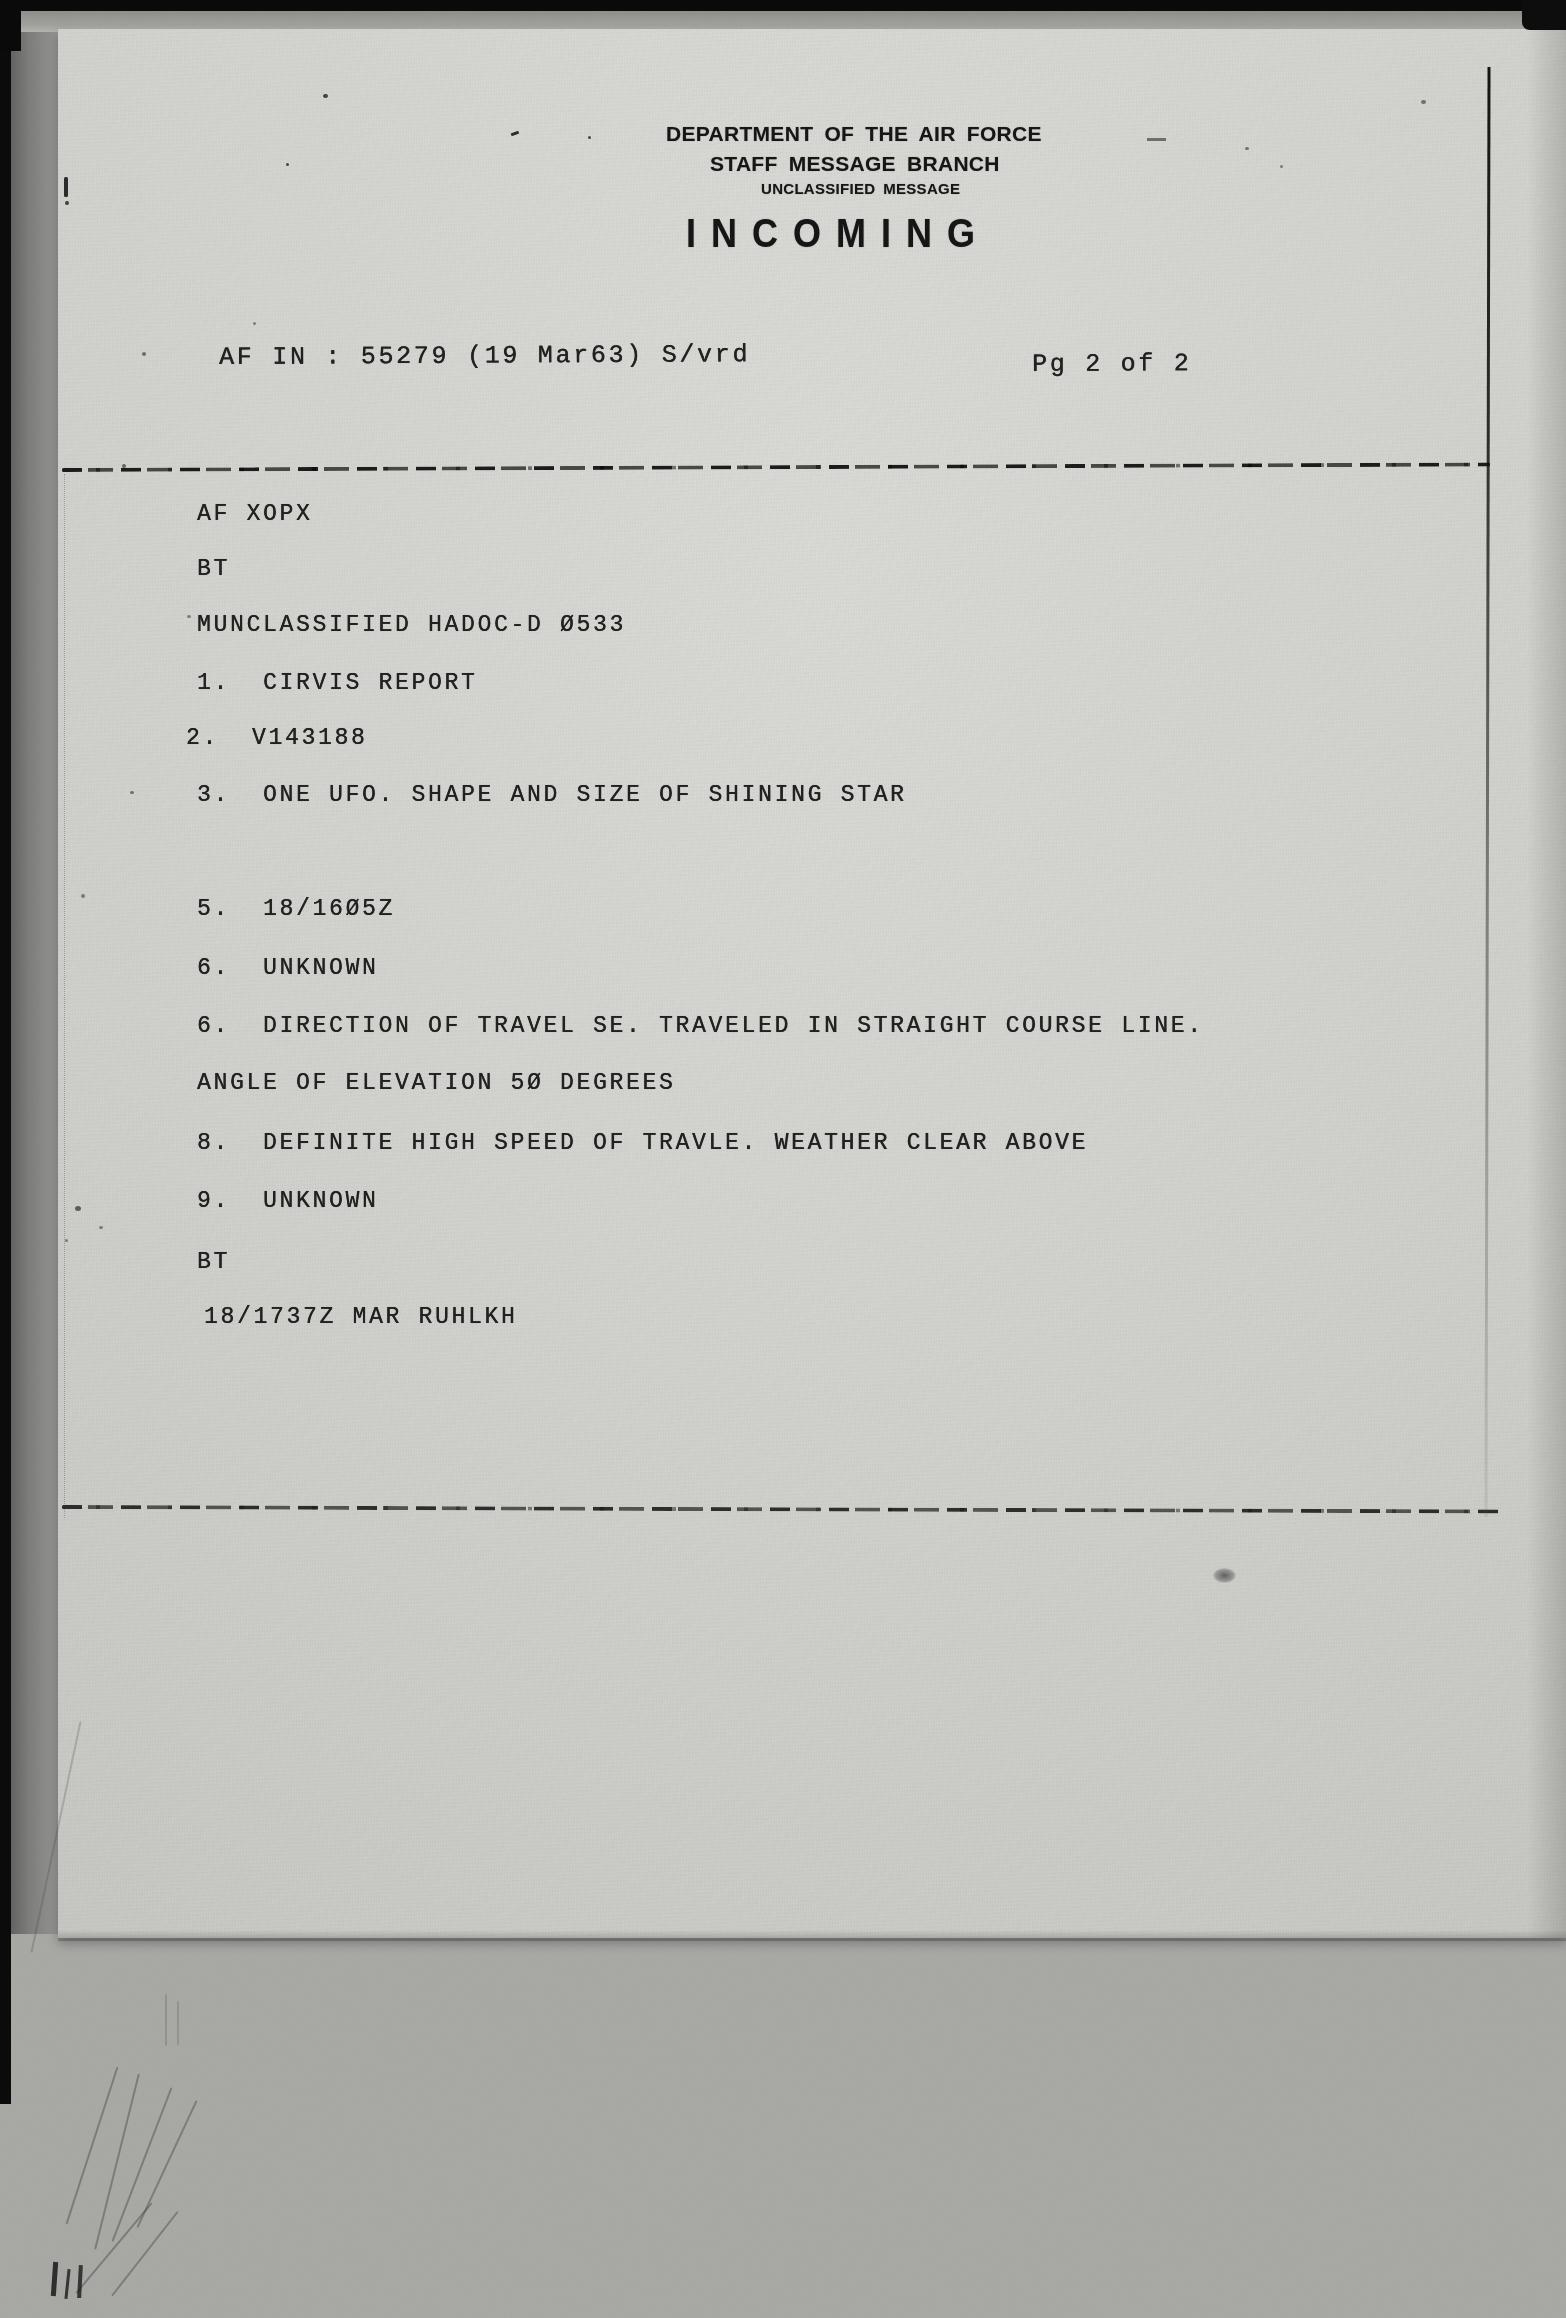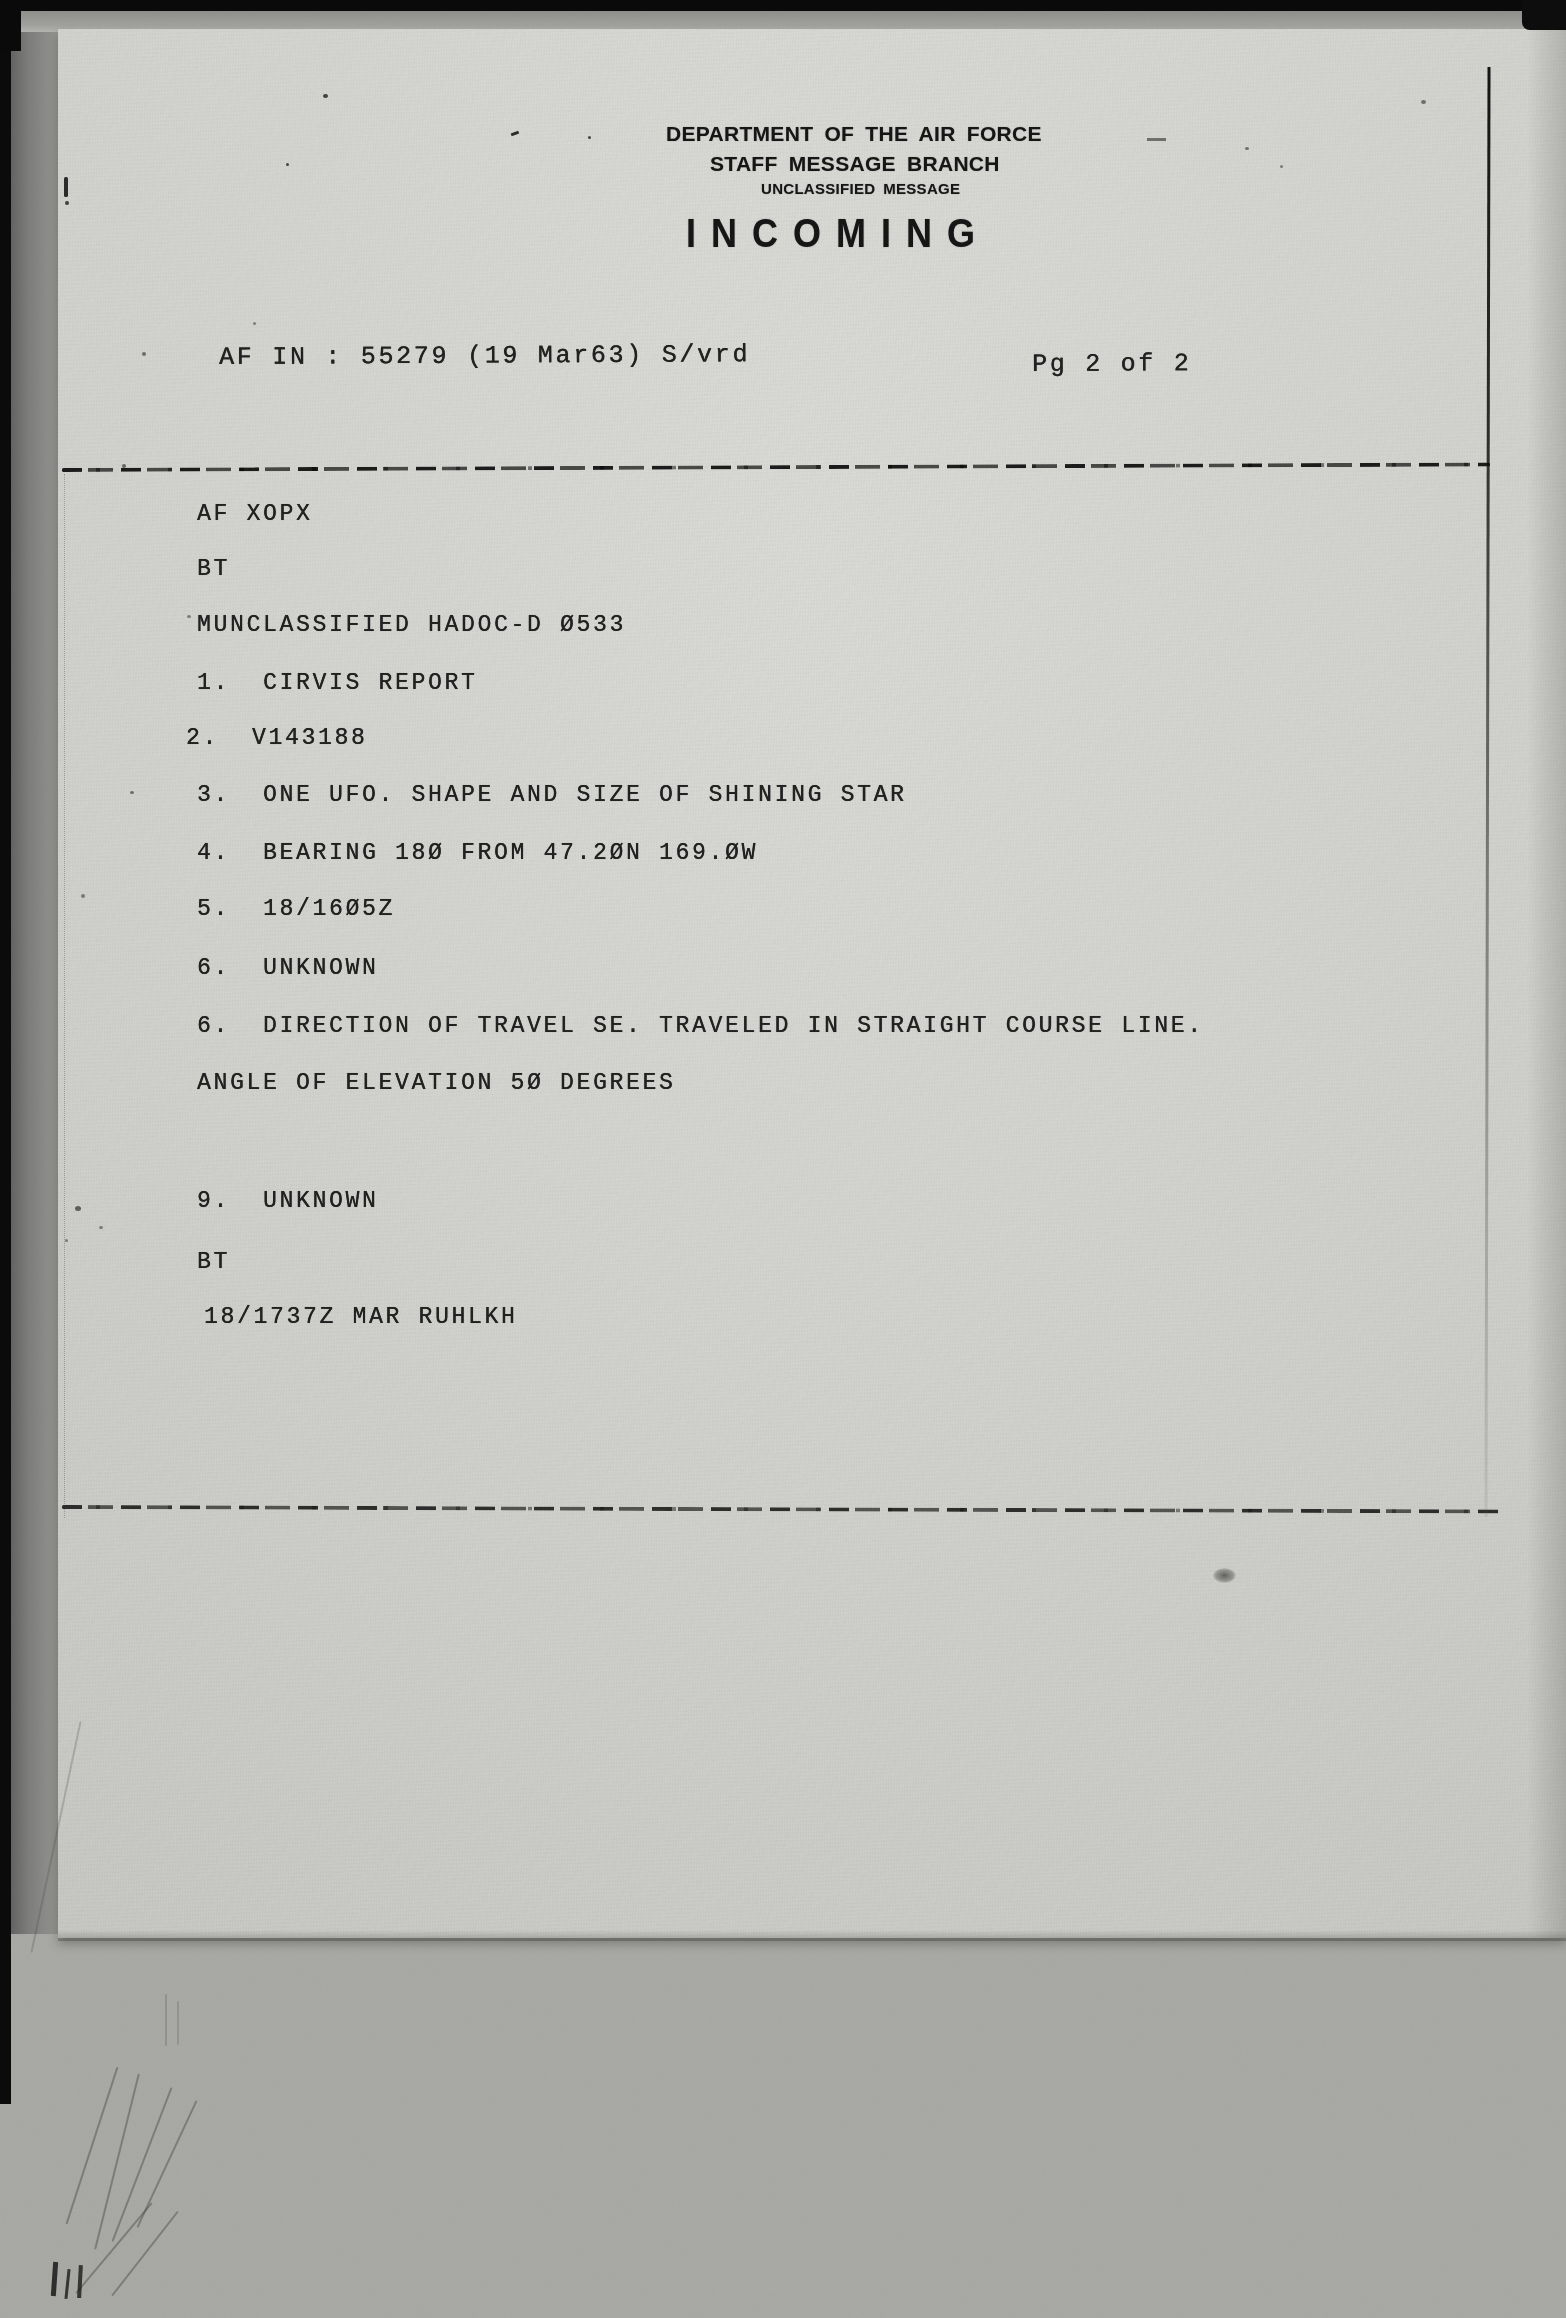--- a/index.html
+++ b/index.html
@@ -124,25 +124,25 @@
 
   <div class="rule rule-top"></div>
   <div class="rule rule-bottom"></div>
 
   <div class="tw" style="left:197px;top:501px">AF XOPX</div>
   <div class="tw" style="left:197px;top:556px">BT</div>
   <div class="tw" style="left:197px;top:612px">MUNCLASSIFIED HADOC-D Ø533</div>
   <div class="tw" style="left:197px;top:670px">1.  CIRVIS REPORT</div>
   <div class="tw" style="left:186px;top:725px">2.  V143188</div>
   <div class="tw" style="left:197px;top:782px">3.  ONE UFO. SHAPE AND SIZE OF SHINING STAR</div>
-  <div class="tw" style="left:197px;top:840px">4.  BEARING 18Ø FROM 47.2ØN 169.ØW</div>
   <div class="tw" style="left:197px;top:896px">5.  18/16Ø5Z</div>
   <div class="tw" style="left:197px;top:955px">6.  UNKNOWN</div>
   <div class="tw" style="left:197px;top:1013px">6.  DIRECTION OF TRAVEL SE. TRAVELED IN STRAIGHT COURSE LINE.</div>
   <div class="tw" style="left:197px;top:1070px">ANGLE OF ELEVATION 5Ø DEGREES</div>
+  <div class="tw" style="left:197px;top:1130px">8.  DEFINITE HIGH SPEED OF TRAVLE. WEATHER CLEAR ABOVE</div>
   <div class="tw" style="left:197px;top:1188px">9.  UNKNOWN</div>
   <div class="tw" style="left:197px;top:1249px">BT</div>
   <div class="tw" style="left:204px;top:1304px">18/1737Z MAR RUHLKH</div>
 
   <div class="art vline-right"></div>
   <div class="art dotline-left"></div>
   <div class="art smudge"></div>
 
   <div class="art" style="left:64px;top:177px;width:3.8px;height:20px;border-radius:1.6px"></div>
   <div class="art speck" style="left:65px;top:201px;width:3.8px;height:4.4px"></div>

